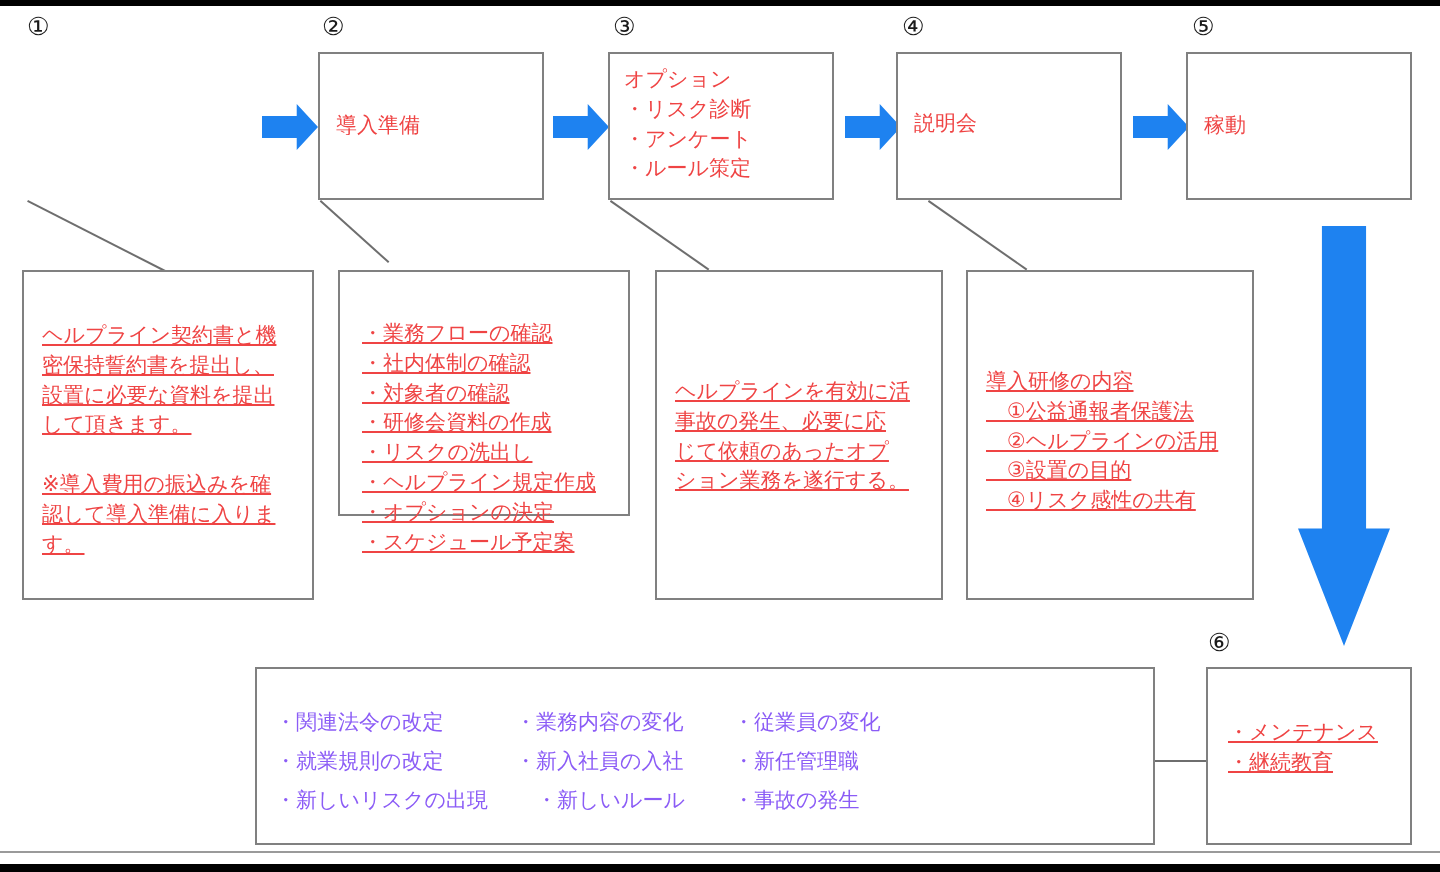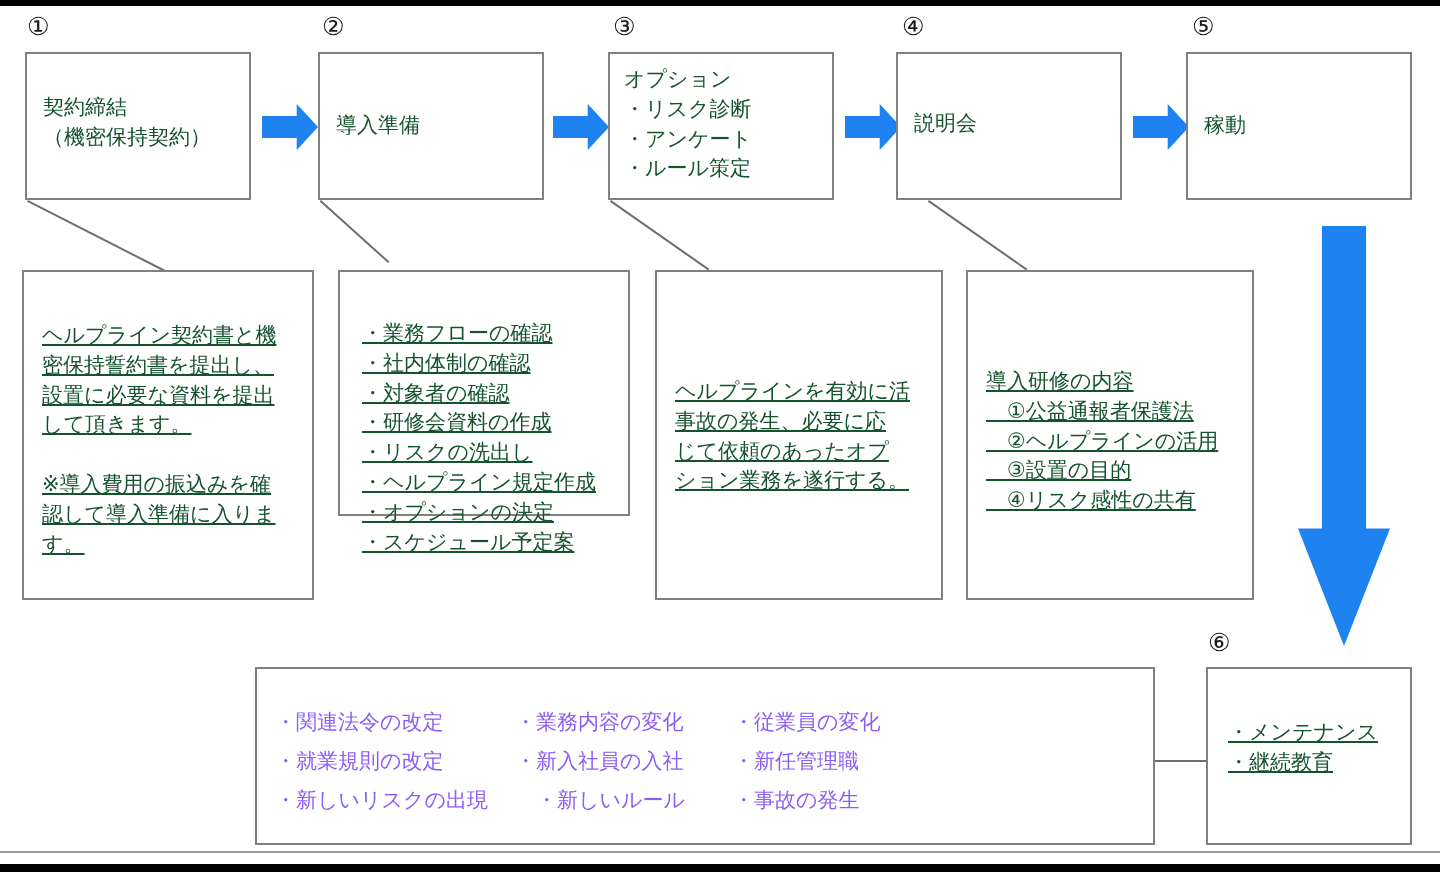--- a/index.html
+++ b/index.html
@@ -36,21 +36,21 @@
 
   
   .box {
     position: absolute;
     box-sizing: border-box;
     border: 2px solid #808080;
     background: #ffffff;
   }
   .box-text {
     position: absolute;
-    color: #14532d;
+    color: #ef4444;
     white-space: pre;
     line-height: 1.42;
   }
 
   
   .step-label {
     position: absolute;
     font-size: 25px;
     color: #1a1a1a;
     line-height: 1;
@@ -104,24 +104,20 @@
 </head>
 <body>
 
 <div id="canvas">
 
   <div class="letterbox top"></div>
   <div class="letterbox bottom"></div>
   <div class="hairline" style="top:851px;"></div>
 
   <div class="step-label" style="left:27px; top:14px;">①</div>
-  <div class="box" style="left:25px; top:52px; width:226px; height:148px;">
-    <div class="box-text step-title" style="left:16px; top:38px;">契約締結
-（機密保持契約）</div>
-  </div>
 
   <div class="arrow-right" style="left:262px; top:104px;"></div>
 
   <div class="step-label" style="left:322px; top:14px;">②</div>
   <div class="box" style="left:318px; top:52px; width:226px; height:148px;">
     <div class="box-text step-title" style="left:16px; top:56px;">導入準備</div>
   </div>
 
   <div class="arrow-right" style="left:553px; top:104px;"></div>
 

